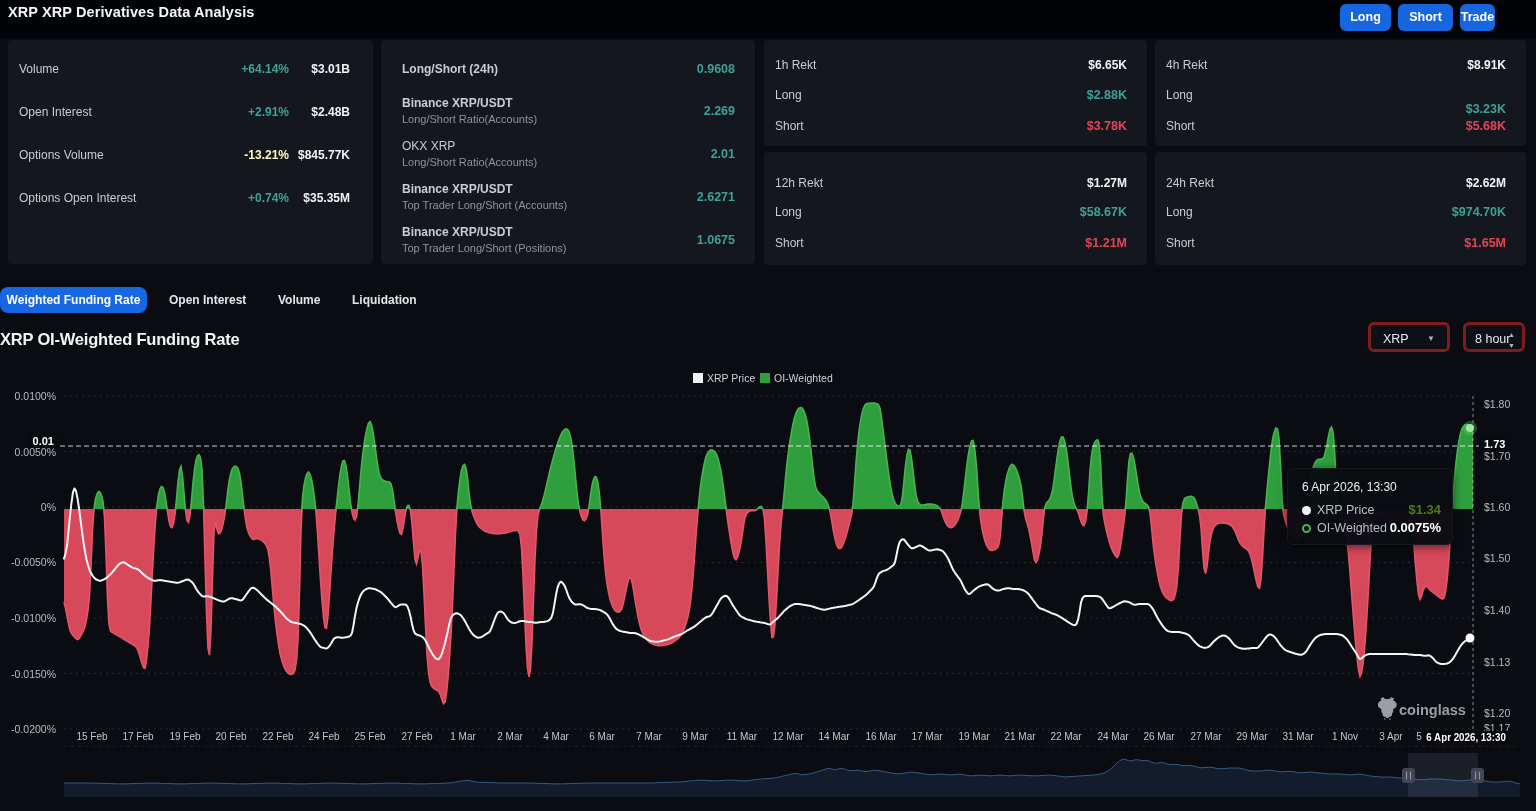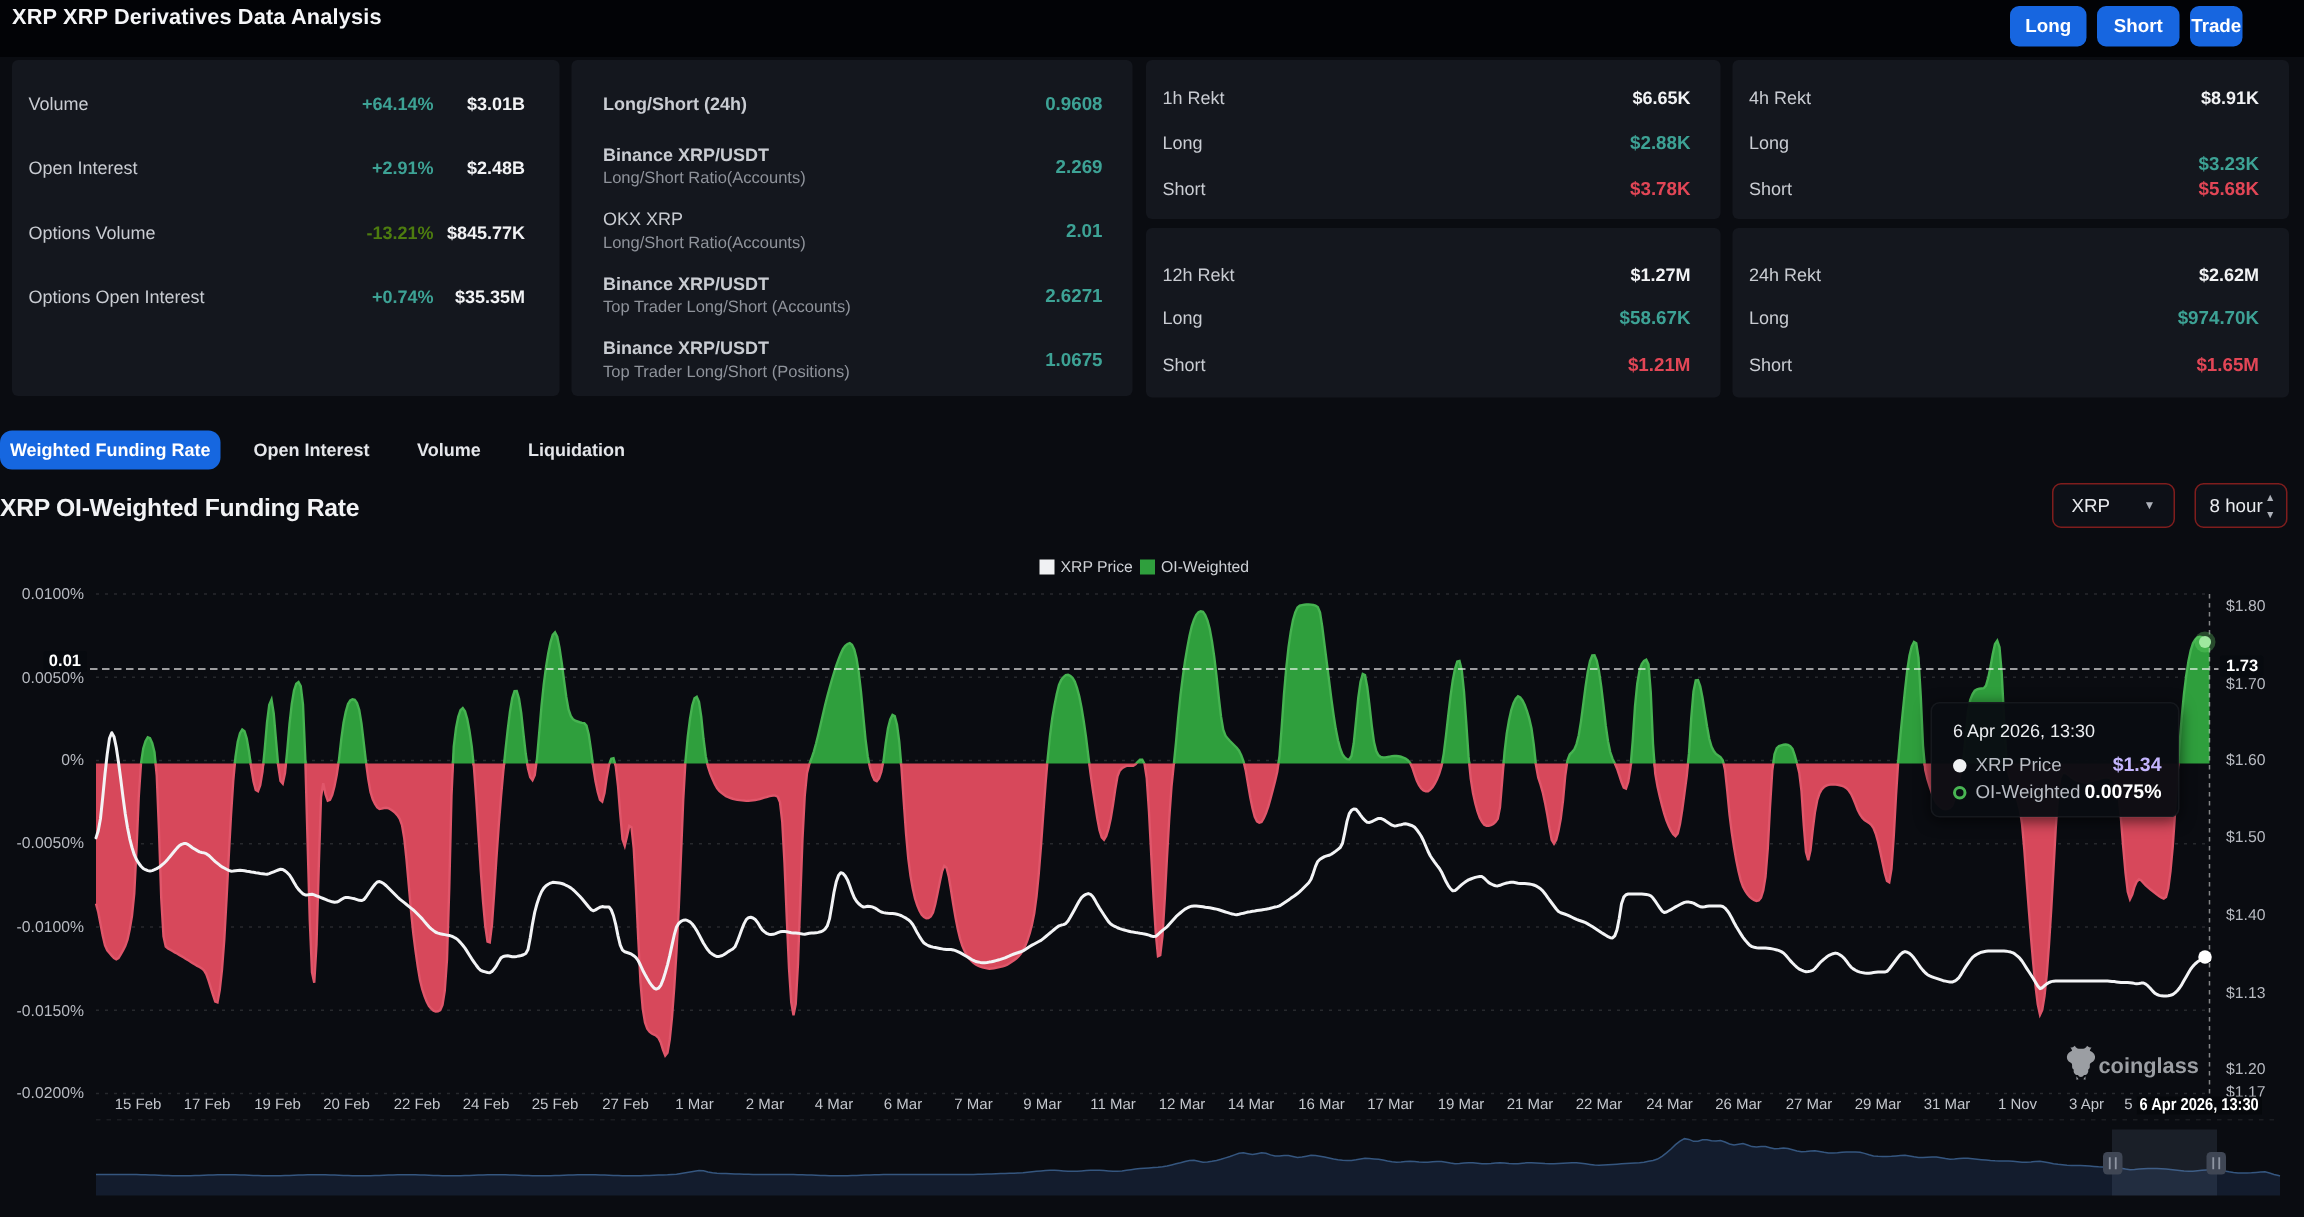--- a/index.html
+++ b/index.html
@@ -5,25 +5,25 @@
 .topbar{position:absolute;left:0;top:0;width:1536px;height:38px;background:#020306}
 .title{position:absolute;left:8px;top:4px;font-size:14.5px;font-weight:700;color:#f5f6f8;letter-spacing:.1px}
 .btn{position:absolute;top:4px;height:27px;background:#1766e0;border-radius:6px;color:#fff;font-size:12.5px;font-weight:700;text-align:center;line-height:27px}
 .panel{position:absolute;background:#14171e;border-radius:4px}
 .lab{position:absolute;font-size:12px;color:#c9ccd2;transform:translateY(-50%);white-space:nowrap}
 .sub{position:absolute;font-size:11px;color:#8f939b;transform:translateY(-50%);white-space:nowrap}
 .pct{position:absolute;font-size:12px;font-weight:700;transform:translateY(-50%)}
 .val{position:absolute;font-size:12px;font-weight:700;color:#f2f3f5;transform:translateY(-50%)}
 .tval{position:absolute;font-size:12.5px;font-weight:700;color:#3da295;transform:translateY(-50%)}
 .rval{position:absolute;font-size:12.5px;font-weight:700;color:#e24656;transform:translateY(-50%)}
-.g{color:#3da295} .r{color:#4d7c0f}
+.g{color:#3da295} .r{color:#fef9c3}
 .tab{position:absolute;top:287px;height:26px;font-size:12px;font-weight:700;color:#e4e6ea;line-height:26px;white-space:nowrap}
 .pill{position:absolute;left:0;top:287px;width:147px;height:26px;background:#1667e0;border-radius:8px;color:#fff;font-size:12px;font-weight:700;text-align:center;line-height:26px;white-space:nowrap}
 .h1{position:absolute;left:0;top:330px;font-size:16.5px;font-weight:700;color:#f2f3f5;letter-spacing:-0.2px}
-.dd{position:absolute;top:322px;height:30px;background:#0d1017;border:1px solid #7f1d1d;border-radius:6px;color:#e8eaee;font-size:12.5px;line-height:28px}
+.dd{position:absolute;top:322px;height:30px;background:#0d1017;border:3px solid #7f1d1d;border-radius:6px;color:#e8eaee;font-size:12.5px;line-height:28px}
 .leg{position:absolute;top:372px;font-size:10.5px;color:#cdd0d5}
 .legsq{position:absolute;top:373px;width:10px;height:10px}
 .yl{position:absolute;right:1480px;font-size:10.5px;color:#b7bac1;white-space:nowrap}
 .yr{position:absolute;left:1484px;font-size:10.5px;color:#b7bac1;white-space:nowrap}
 .xl{position:absolute;top:731px;width:60px;text-align:center;font-size:10px;color:#c3c6cc}
 .xlh{position:absolute;top:731px;right:28px;font-size:11.5px;font-weight:700;color:#fff;background:#06080c;padding:0 2px;transform:scaleX(0.85);transform-origin:right center}
 .axlab{position:absolute;font-size:11px;font-weight:700;color:#fff;background:#070a0f;padding:1px 4px;border-radius:2px}
 .tooltip{position:absolute;left:1287px;top:468px;width:166px;height:77px;background:rgba(9,12,18,0.97);border:1px solid rgba(255,255,255,0.05);border-radius:6px;box-shadow:0 2px 10px rgba(0,0,0,0.6)}
 </style></head><body>
 <div class="topbar"></div>
@@ -196,16 +196,16 @@
 <svg width="110" height="34" viewBox="0 0 110 34" style="position:absolute;left:1374px;top:694px">
 <g fill="#9b9ea3" transform="translate(1.5,1.5) scale(0.72)">
 <path d="M10.8 2.2 C9.6 3.4,8.2 4.0,6.6 4.0 C7.4 4.8,8.0 5.8,8.2 6.9 C5.6 7.8,3.8 9.6,3.4 12.0 C3.0 14.6,4.4 16.6,6.6 17.8 C7.8 18.4,8.4 19.4,8.2 20.8 C8.0 22.4,8.6 23.8,9.8 24.6 C9.4 25.8,9.6 27.0,10.4 28.0 C11.2 29.0,12.4 29.6,13.6 29.4 C14.2 30.6,15.2 31.2,16.4 31.2 C17.6 31.2,18.6 30.6,19.2 29.4 C20.4 29.6,21.6 29.0,22.4 28.0 C23.2 27.0,23.4 25.8,23.0 24.6 C24.2 23.8,24.8 22.4,24.6 20.8 C24.4 19.4,25.0 18.4,26.2 17.8 C28.4 16.6,29.8 14.6,29.4 12.0 C29.0 9.6,27.2 7.8,24.6 6.9 C24.8 5.8,25.4 4.8,26.2 4.0 C24.6 4.0,23.2 3.4,22.0 2.2 C21.4 3.8,20.0 4.8,18.4 5.0 C17.2 5.2,15.6 5.2,14.4 5.0 C12.8 4.8,11.4 3.8,10.8 2.2 Z M12.2 30.6 L14.2 33.4 L12.2 33.8 Z M20.6 30.6 L18.6 33.4 L20.6 33.8 Z"></path>
 </g>
 <text x="25" y="21" font-family="Liberation Sans, sans-serif" font-size="14.5" font-weight="700" fill="#9b9ea3">coinglass</text>
 </svg>
 <div class="tooltip">
 <div style="position:absolute;left:14px;top:11px;font-size:12px;color:#eceef1">6 Apr 2026, 13:30</div>
 <div style="position:absolute;left:14px;top:37px;width:9px;height:9px;border-radius:50%;background:#f0f1f3"></div>
 <div style="position:absolute;left:29px;top:34px;font-size:12.5px;color:#b9bdc4">XRP Price</div>
-<div style="position:absolute;right:11px;top:33px;font-size:13px;font-weight:700;color:#c4b5fd">$1.34</div>
+<div style="position:absolute;right:11px;top:33px;font-size:13px;font-weight:700;color:#4d7c0f">$1.34</div>
 <div style="position:absolute;left:14px;top:55px;width:9px;height:9px;border-radius:50%;background:#0a0d14;border:2px solid #49b553"></div>
 <div style="position:absolute;left:29px;top:52px;font-size:12.5px;color:#b9bdc4">OI-Weighted</div>
 <div style="position:absolute;right:11px;top:51px;font-size:13px;font-weight:700;color:#fff">0.0075%</div>
 </div>
 </body></html>

